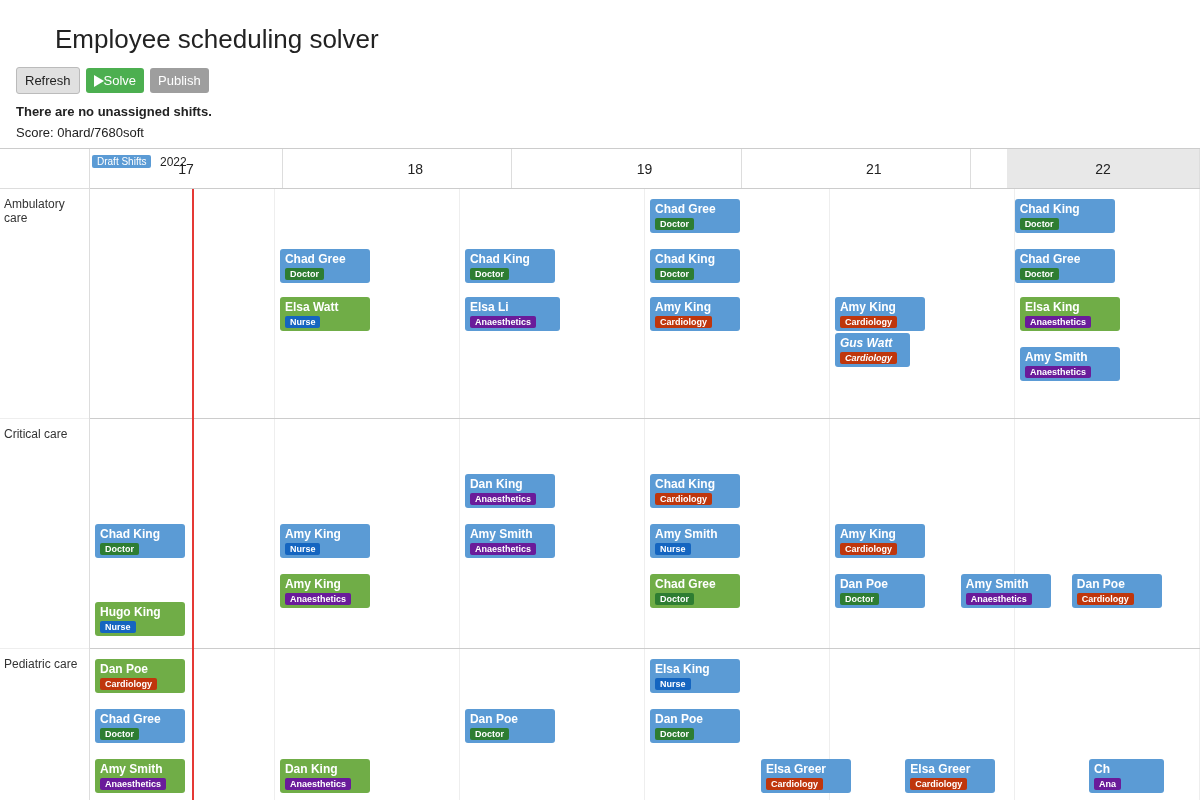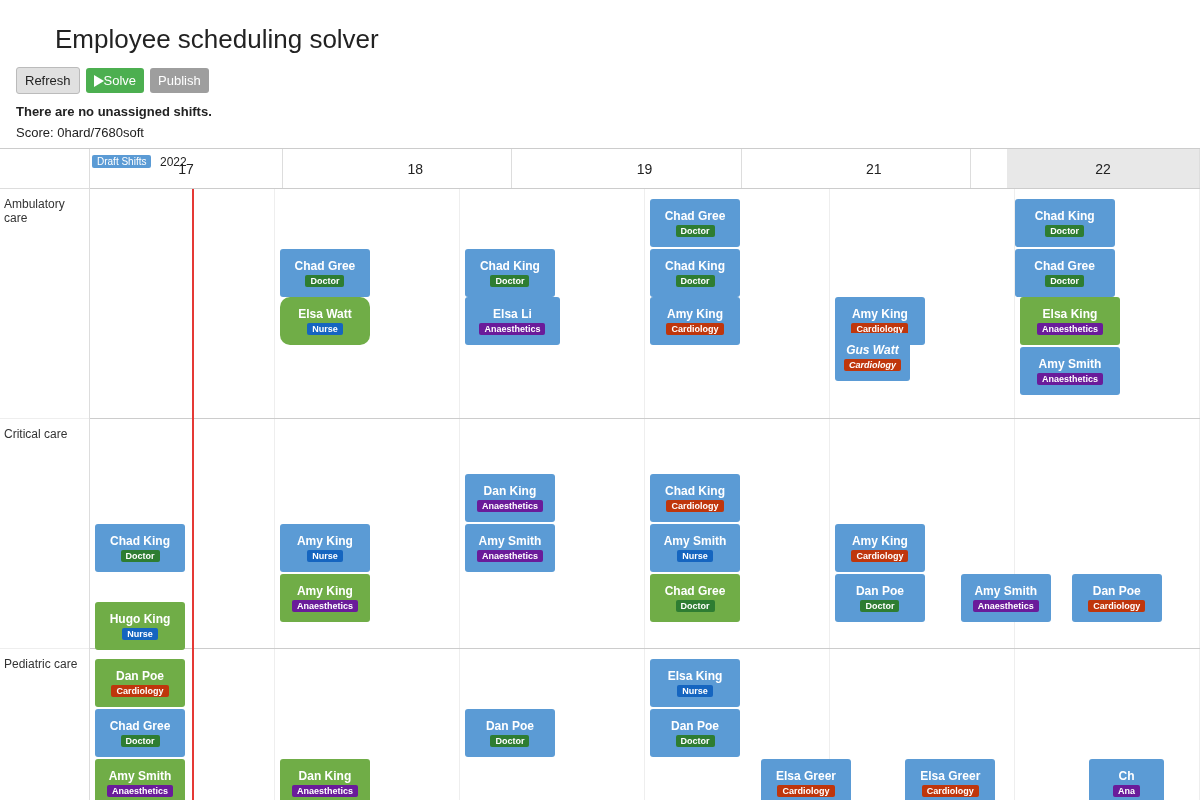--- a/index.html
+++ b/index.html
@@ -44,21 +44,21 @@
     .section-row { position: relative; border-bottom: 1px solid #ccc; }
     .section-row.ambulatory { height: 230px; }
     .section-row.critical { height: 230px; }
     .section-row.pediatric { height: 200px; }
 
     .day-col-lines { display: flex; height: 100%; position: absolute; top: 0; left: 0; right: 0; pointer-events: none; }
     .day-col-line { flex: 1; border-right: 1px solid #eee; }
 
     .today-line { position: absolute; top: 0; bottom: 0; width: 2px; background: #e53935; z-index: 10; }
 
-    .shift-card { position: absolute; border-radius: 3px; padding: 10px 5px; font-size: 11px; min-width: 75px; cursor: pointer; text-align: center; }
+    .shift-card { position: absolute; border-radius: 3px; padding: 3px 5px; font-size: 11px; min-width: 75px; cursor: pointer; }
     .shift-card .name { font-weight: bold; font-size: 12px; }
     .shift-card .role-badge { display: inline-block; color: #fff; font-size: 9px; padding: 1px 5px; border-radius: 2px; margin-top: 2px; font-weight: bold; }
 
     .card-blue { background: #5b9bd5; color: #fff; }
     .card-green { background: #70ad47; color: #fff; }
 
     .badge-doctor { background: #2e7d32; }
     .badge-nurse { background: #1565c0; }
     .badge-anaesthetics { background: #6a1b9a; }
     .badge-cardiology { background: #bf360c; }
@@ -134,21 +134,21 @@
           <div class="shift-card card-blue" style="top:10px;left:calc(83.3%);width:100px;">
             <div class="name">Chad King</div>
             <span class="role-badge badge-doctor">Doctor</span>
           </div>
 
           <div class="shift-card card-blue" style="top:60px;left:calc(83.3%);width:100px;">
             <div class="name">Chad Gree</div>
             <span class="role-badge badge-doctor">Doctor</span>
           </div>
 
-          <div class="shift-card card-green" style="top:108px;left:calc(16.66% + 5px);width:90px;border-radius:10px;">
+          <div class="shift-card card-green" style="top:108px;left:calc(16.66% + 5px);width:90px;">
             <div class="name">Elsa Watt</div>
             <span class="role-badge badge-nurse">Nurse</span>
           </div>
 
           <div class="shift-card card-blue" style="top:108px;left:calc(33.33% + 5px);width:95px;">
             <div class="name">Elsa Li</div>
             <span class="role-badge badge-anaesthetics">Anaesthetics</span>
           </div>
 
           <div class="shift-card card-blue" style="top:60px;left:calc(16.66% + 5px);width:90px;">

